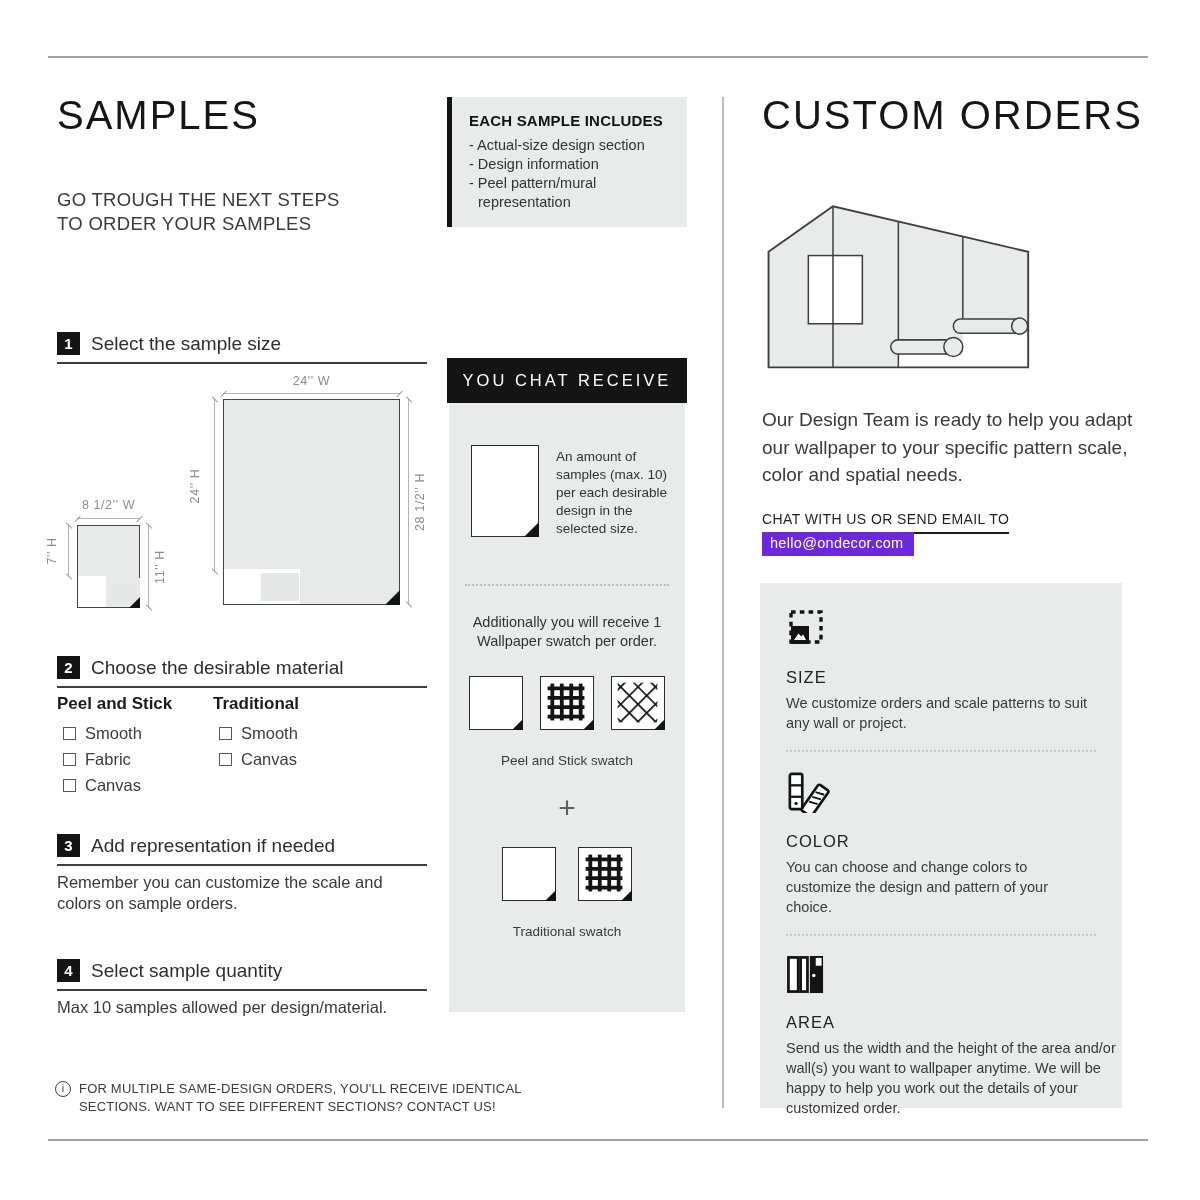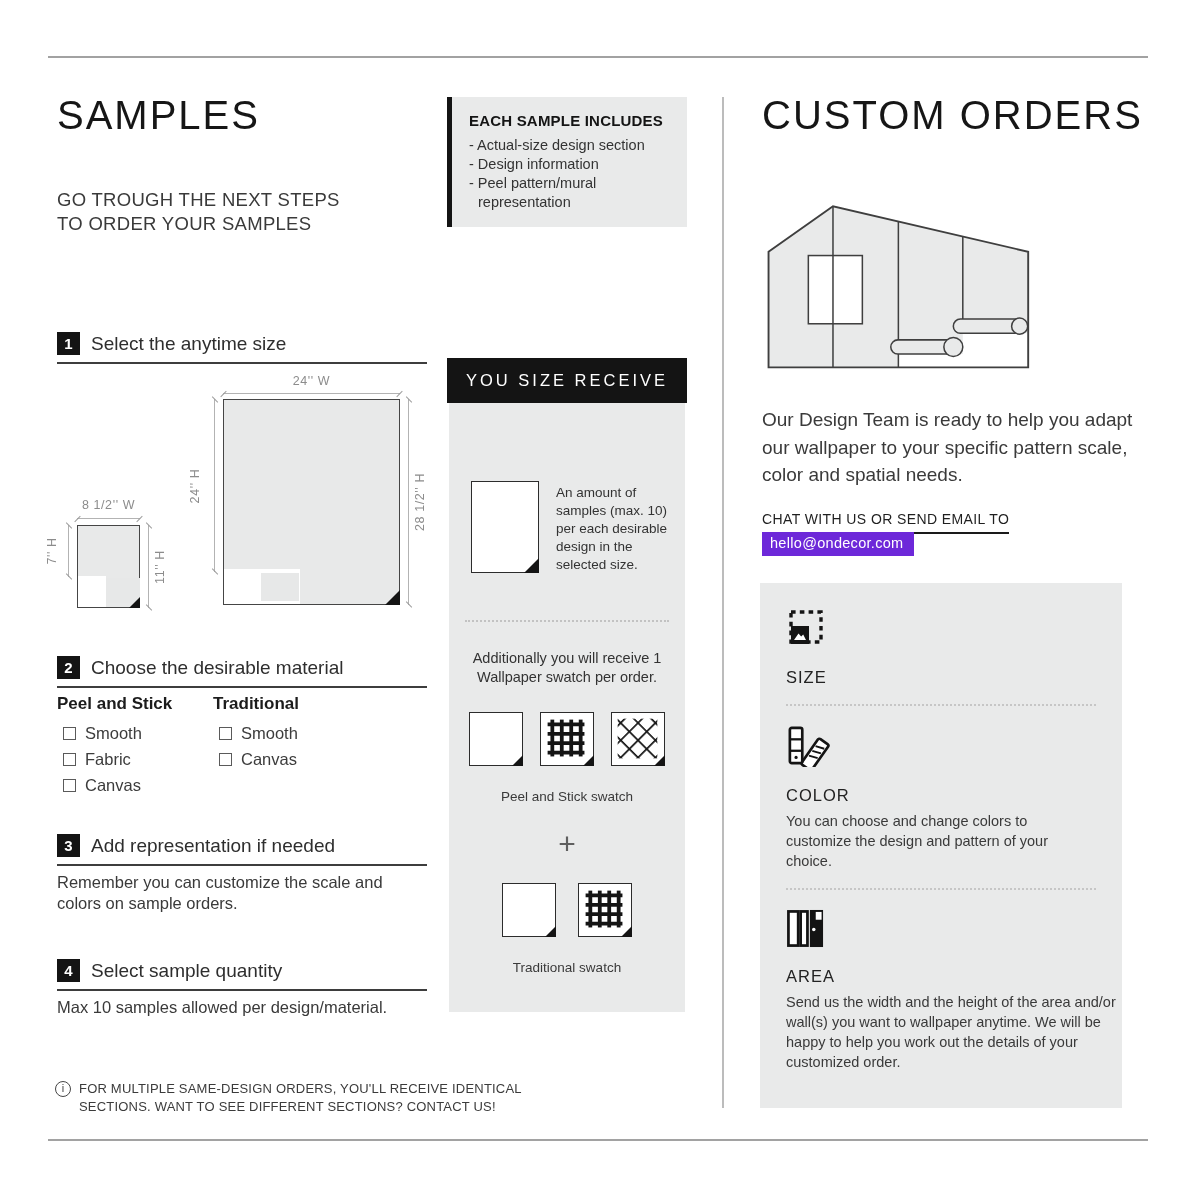--- a/index.html
+++ b/index.html
@@ -61,21 +61,21 @@
 
   
   .includes-box { left:447px; top:97px; width:240px; background:#e9eaea; border-left:5px solid #141414;
                   padding:15px 16px 16px 17px; }
   .includes-title { font-size:15px; font-weight:bold; color:#141414; letter-spacing:0.2px; margin-bottom:7px; }
   .includes-item { font-size:14.5px; line-height:1.3; color:#333; padding-left:9px; text-indent:-9px; }
 
   .receive-banner { left:447px; top:358px; width:240px; height:45px; background:#141414; color:#fff;
                     display:flex; align-items:center; justify-content:center; font-size:16.5px; letter-spacing:3px; }
   .receive-panel { left:449px; top:403px; width:236px; height:609px; background:#e9eaea; }
-  .sheet-row { display:flex; padding:78px 12px 0 22px; gap:17px; }
+  .sheet-row { display:flex; padding:42px 12px 0 22px; gap:17px; }
   .sheet { position:relative; width:68px; height:92px; background:#fff; border:1.6px solid #2c2c2c; flex:none; }
   .sheet-text { width:122px; font-size:13.5px; line-height:1.33; color:#333; padding-top:3px; }
   .dots { border-top:2px dotted #c2c2c2; }
   .divider-mid { margin:46px auto 0 auto; width:204px; }
   .additionally { margin-top:27px; text-align:center; font-size:14.5px; line-height:1.35; color:#333; }
   .swatch-row { margin-top:24px; display:flex; justify-content:center; gap:17px; }
   .swatch { position:relative; width:54px; height:54px; background:#fff; border:1.6px solid #2c2c2c; flex:none; }
   .swatch svg { position:absolute; left:0; top:0; }
   .caption { margin-top:22px; text-align:center; font-size:13.5px; line-height:1.4; color:#3a3a3a; }
   .plus { margin-top:20px; text-align:center; font-size:30px; color:#5f5f5f; }
@@ -101,21 +101,21 @@
 
 <div class="abs big-title" style="left:57px; top:93px;text-align:right;">SAMPLES</div>
 
 <div class="abs intro">
   <div>GO TROUGH THE NEXT STEPS</div>
   <div>TO ORDER YOUR SAMPLES</div>
 </div>
 
 <div class="step-head" style="left:57px; top:332px;">
   <span class="step-num">1</span>
-  <span class="step-label">Select the anytime size</span>
+  <span class="step-label">Select the sample size</span>
 </div>
 
 <div class="abs diagram">
 
   <div class="dimlab" style="left:166px; top:2px; width:177px; text-align:center;">24'' W</div>
   <div class="dimh" style="left:166px; top:21px; width:177px;"></div>
   <div class="dimv" style="left:157px; top:27px; height:173px;"></div>
   <div class="vlabwrap" style="left:130px; top:27px; height:173px;">
     <span class="dimlab">24'' H</span>
   </div>
@@ -195,21 +195,21 @@
   <span>FOR MULTIPLE SAME-DESIGN ORDERS, YOU'LL RECEIVE IDENTICAL SECTIONS. WANT TO SEE DIFFERENT SECTIONS? CONTACT US!</span>
 </div>
 
 <div class="abs includes-box">
   <div class="includes-title">EACH SAMPLE INCLUDES</div>
   <div class="includes-item">- Actual-size design section</div>
   <div class="includes-item">- Design information</div>
   <div class="includes-item" style="width:165px;">- Peel pattern/mural representation</div>
 </div>
 
-<div class="abs receive-banner">YOU SIZE RECEIVE</div>
+<div class="abs receive-banner">YOU CHAT RECEIVE</div>
 
 <div class="abs receive-panel">
   <div class="sheet-row">
     <div class="sheet fold14"></div>
     <div class="sheet-text">An amount of samples (max. 10) per each desirable design in the selected size.</div>
   </div>
   <div class="dots divider-mid"></div>
   <div class="additionally" style="width:210px; margin-left:auto; margin-right:auto; margin-top:27px;">Additionally you will receive 1 Wallpaper swatch per order.</div>
 
   <div class="swatch-row">
@@ -287,20 +287,21 @@
 
 <div class="abs features">
 
   <div>
     <svg viewBox="0 0 40 40" width="40" height="40">
       <rect x="5" y="3" width="30" height="30" fill="none" stroke="#141414" stroke-width="3.4" stroke-dasharray="4.6 4.2"></rect>
       <rect x="5" y="17" width="18" height="18" fill="#141414"></rect>
       <polygon points="8,31 12.5,24.5 15.2,27.6 17.2,25.4 20,31" fill="#ffffff"></polygon>
     </svg>
     <div class="feat-title">SIZE</div>
+    <div class="feat-text" style="width:305px;">We customize orders and scale patterns to suit any wall or project.</div>
   </div>
   <div class="feat-div"></div>
 
   <div>
     <svg viewBox="0 0 46 44" width="44" height="42">
       <g transform="rotate(35 12 37)">
         <rect x="17" y="5" width="13" height="33" rx="2" fill="#ffffff" stroke="#141414" stroke-width="2.8"></rect>
         <line x1="19" y1="14" x2="28" y2="11" stroke="#141414" stroke-width="2"></line>
         <line x1="19" y1="20" x2="28" y2="17" stroke="#141414" stroke-width="2"></line>
         <line x1="19" y1="26" x2="28" y2="23" stroke="#141414" stroke-width="2"></line>

